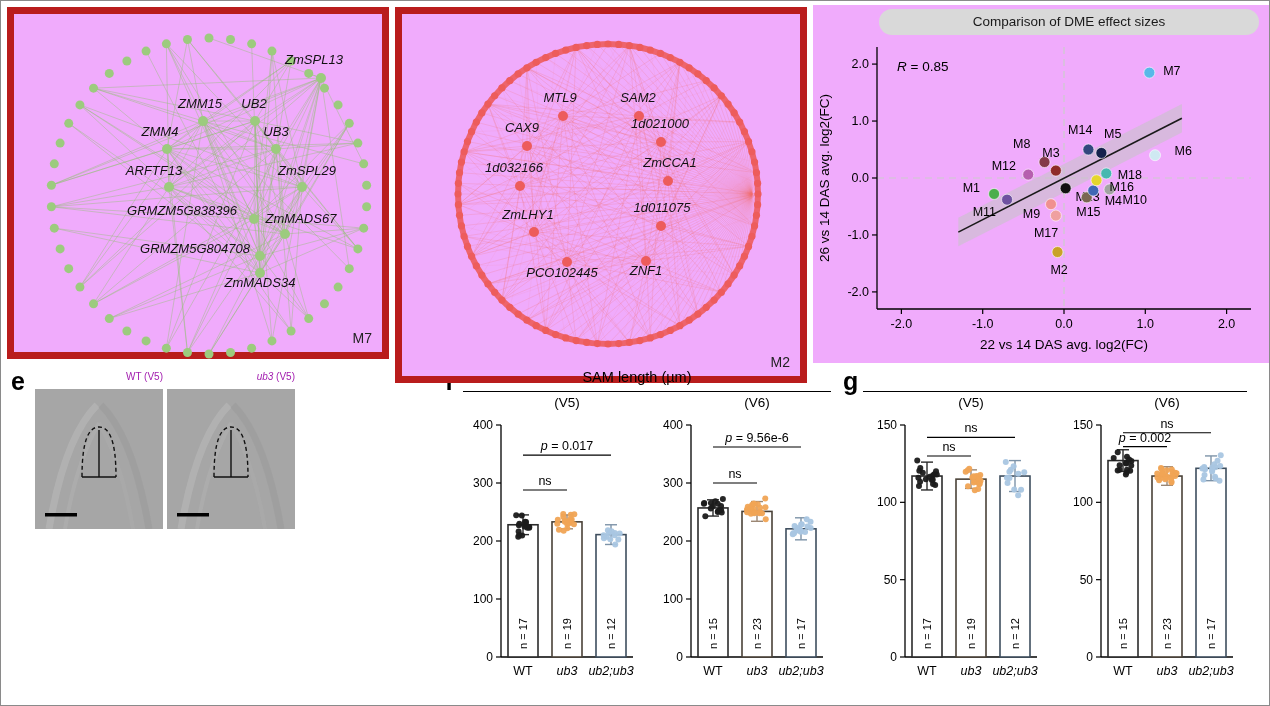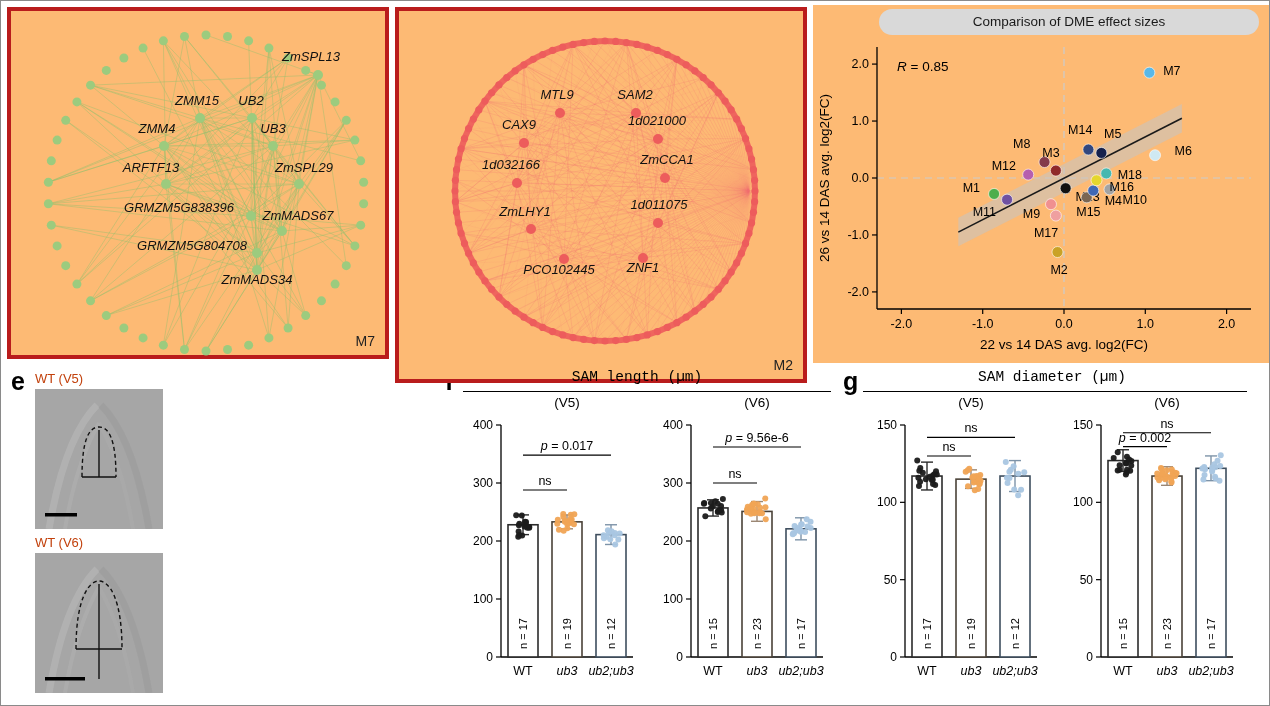--- a/index.html
+++ b/index.html
@@ -1,26 +1,26 @@
 <!DOCTYPE html>
 <html><head>
 <meta charset="utf-8">
 <style>
   html,body{margin:0;padding:0;background:#fff;font-family:"Liberation Sans",sans-serif;}
   #fig{position:relative;width:1270px;height:706px;background:#fff;border:1px solid #8a8a8a;box-sizing:border-box;overflow:hidden;}
   .pl{position:absolute;font-size:25px;font-weight:bold;color:#000;line-height:1;}
-  .panel{position:absolute;background:#fdba74;}
-  .bordered{border:4px solid #b91c1c;box-sizing:border-box;}
+  .panel{position:absolute;background:#f0abfc;}
+  .bordered{border:7px solid #b91c1c;box-sizing:border-box;}
   .module-label{position:absolute;right:10px;bottom:6px;font-size:14px;color:#222;}
   .pill{position:absolute;left:66px;top:4px;width:380px;height:26px;background:#d9d9d9;border-radius:14px;
         font-size:13.5px;color:#1a1a1a;text-align:center;line-height:26px;}
   .mcell{position:absolute;width:128px;}
-  .mtitle{font-size:13px;color:#c2410c;text-align:left;height:18px;white-space:nowrap;}
+  .mtitle{font-size:10px;color:#a21caf;text-align:right;height:18px;white-space:nowrap;}
   .mimg{display:block;}
-  .ptitle{position:absolute;font-size:14.5px;color:#000;text-align:center;font-family:Liberation Mono, monospace;}
+  .ptitle{position:absolute;font-size:14.5px;color:#000;text-align:center;}
   .rule{position:absolute;border-top:1.5px solid #000;height:0;}
   .sublabel{position:absolute;font-size:13.5px;color:#000;text-align:center;width:132px;}
   svg text{font-family:"Liberation Sans",sans-serif;}
 </style>
 </head>
 <body>
 
 <div id="fig">
 
   <span class="pl" style="left:16px;top:8px">b</span>
@@ -743,32 +743,32 @@
         <path d="M 14,140 C 26,70 44,34 62,16" stroke="#b6b6b6" stroke-width="7" fill="none" opacity="0.7"></path>
         <path d="M 114,140 C 102,70 84,34 66,16" stroke="#9c9c9c" stroke-width="7" fill="none" opacity="0.7"></path>
         <path d="M 30,140 C 40,80 56,48 64,34" stroke="#b0b0b0" stroke-width="4" fill="none" opacity="0.6"></path>
         <path d="M 98,140 C 88,80 72,48 64,34" stroke="#ababab" stroke-width="4" fill="none" opacity="0.6"></path>
         <path d="M 47,88 C 47,50.5 54,38 64,38 C 74,38 81,50.5 81,88" fill="none" stroke="#111" stroke-width="1.4" stroke-dasharray="4,3"></path>
         <line x1="47" y1="88" x2="81" y2="88" stroke="#111" stroke-width="1.4"></line>
         <line x1="64" y1="41" x2="64" y2="88" stroke="#111" stroke-width="1.4"></line>
         <rect x="10" y="124" width="32" height="3.5" fill="#000"></rect>
       </svg>
   </div>
-  <div class="mcell" style="left:34px;top:534px">
-    <div class="mtitle"><span>WT (V6)</span></div>
+  <div class="mcell" style="left:166px;top:370px">
+    <div class="mtitle"><span style="font-style: italic;">ub3</span><span> (V5)</span></div>
     <svg class="mimg" width="128" height="140">
         <rect x="0" y="0" width="128" height="140" fill="#a6a6a6"></rect>
         <path d="M 14,140 C 26,70 44,34 62,16" stroke="#b6b6b6" stroke-width="7" fill="none" opacity="0.7"></path>
         <path d="M 114,140 C 102,70 84,34 66,16" stroke="#9c9c9c" stroke-width="7" fill="none" opacity="0.7"></path>
         <path d="M 30,140 C 40,80 56,48 64,34" stroke="#b0b0b0" stroke-width="4" fill="none" opacity="0.6"></path>
         <path d="M 98,140 C 88,80 72,48 64,34" stroke="#ababab" stroke-width="4" fill="none" opacity="0.6"></path>
-        <path d="M 41,96 C 41,45 54,28 64,28 C 74,28 87,45 87,96" fill="none" stroke="#111" stroke-width="1.4" stroke-dasharray="4,3"></path>
-        <line x1="41" y1="96" x2="87" y2="96" stroke="#111" stroke-width="1.4"></line>
-        <line x1="64" y1="31" x2="64" y2="126" stroke="#111" stroke-width="1.4"></line>
-        <rect x="10" y="124" width="40" height="3.5" fill="#000"></rect>
+        <path d="M 47,88 C 47,50.5 54,38 64,38 C 74,38 81,50.5 81,88" fill="none" stroke="#111" stroke-width="1.4" stroke-dasharray="4,3"></path>
+        <line x1="47" y1="88" x2="81" y2="88" stroke="#111" stroke-width="1.4"></line>
+        <line x1="64" y1="41" x2="64" y2="88" stroke="#111" stroke-width="1.4"></line>
+        <rect x="10" y="124" width="32" height="3.5" fill="#000"></rect>
       </svg>
   </div>
 
   <div class="ptitle" style="left:438px;top:368px;width:396px">SAM length (µm)</div>
   <div class="rule" style="left:462px;top:390px;width:368px"></div>
   <div class="sublabel" style="left:500px;top:394px">(V5)</div>
   <div class="sublabel" style="left:690px;top:394px">(V6)</div>
   <svg id="bar0" width="182" height="290" style="position:absolute;left:458px;top:414px">
       <line x1="42" y1="242" x2="174" y2="242" stroke="#000" stroke-width="1.3"></line>
       <line x1="42" y1="10" x2="42" y2="242" stroke="#000" stroke-width="1.3"></line>
@@ -938,21 +938,20 @@
       <circle cx="145.58373880553233" cy="111.1203114920367" r="3" fill="#a9c6e2" opacity="0.95"></circle>
       <circle cx="148.03863239569526" cy="114.92069716154771" r="3" fill="#a9c6e2" opacity="0.95"></circle>
       <text x="156" y="234" font-size="11" fill="#000" text-anchor="start" transform="rotate(-90 156 234)">n = 17</text>
       <text x="152" y="260" text-anchor="middle" font-size="12.5" fill="#000" font-style="italic">ub2;ub3</text>
       <line x1="64" y1="68" x2="108" y2="68" stroke="#000" stroke-width="1.1"></line>
       <text x="86" y="63" text-anchor="middle" font-size="12.5" fill="#000">ns</text>
       <line x1="64" y1="32.03999999999999" x2="152" y2="32.03999999999999" stroke="#000" stroke-width="1.1"></line>
       <text x="108" y="27.039999999999992" text-anchor="middle" font-size="12.5" fill="#000"><tspan font-style="italic">p</tspan><tspan> = 9.56e-6</tspan></text>
     </svg>
 
-  <div class="ptitle" style="left:836px;top:368px;width:430px">SAM diameter (µm)</div>
   <div class="rule" style="left:862px;top:390px;width:384px"></div>
   <div class="sublabel" style="left:904px;top:394px">(V5)</div>
   <div class="sublabel" style="left:1100px;top:394px">(V6)</div>
   <svg id="bar2" width="182" height="290" style="position:absolute;left:862px;top:414px">
       <line x1="42" y1="242" x2="174" y2="242" stroke="#000" stroke-width="1.3"></line>
       <line x1="42" y1="10" x2="42" y2="242" stroke="#000" stroke-width="1.3"></line>
       <line x1="37" y1="242" x2="42" y2="242" stroke="#000" stroke-width="1.2"></line>
       <text x="34" y="246" text-anchor="end" font-size="12" fill="#000">0</text>
       <line x1="37" y1="164.66666666666669" x2="42" y2="164.66666666666669" stroke="#000" stroke-width="1.2"></line>
       <text x="34" y="168.66666666666669" text-anchor="end" font-size="12" fill="#000">50</text>

